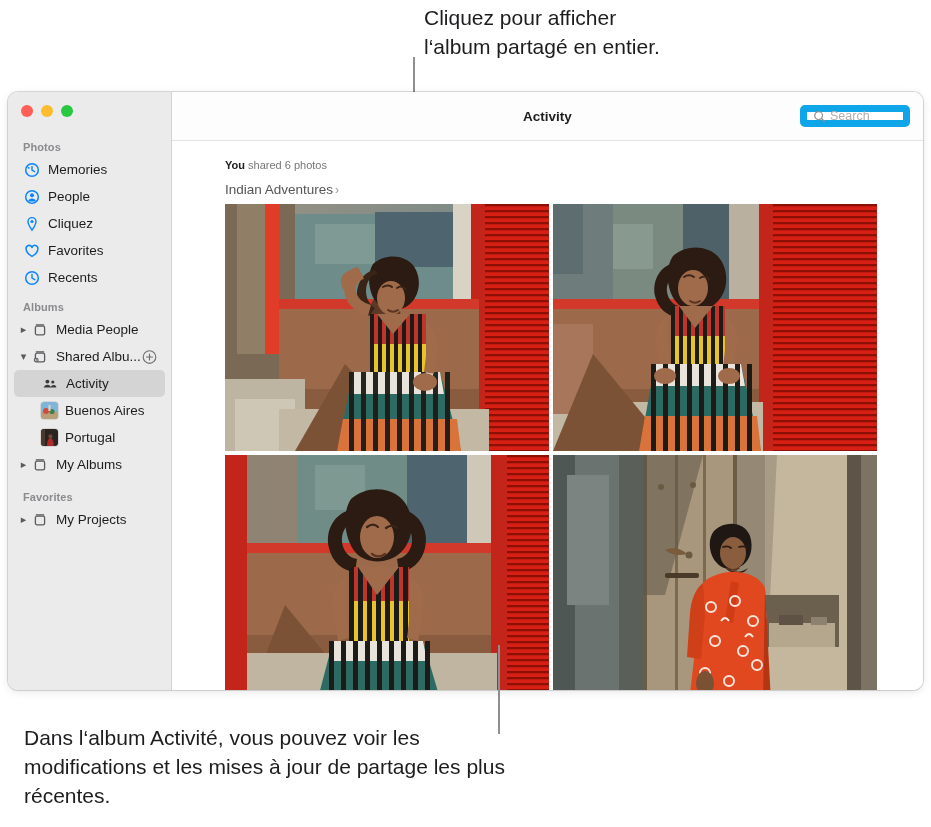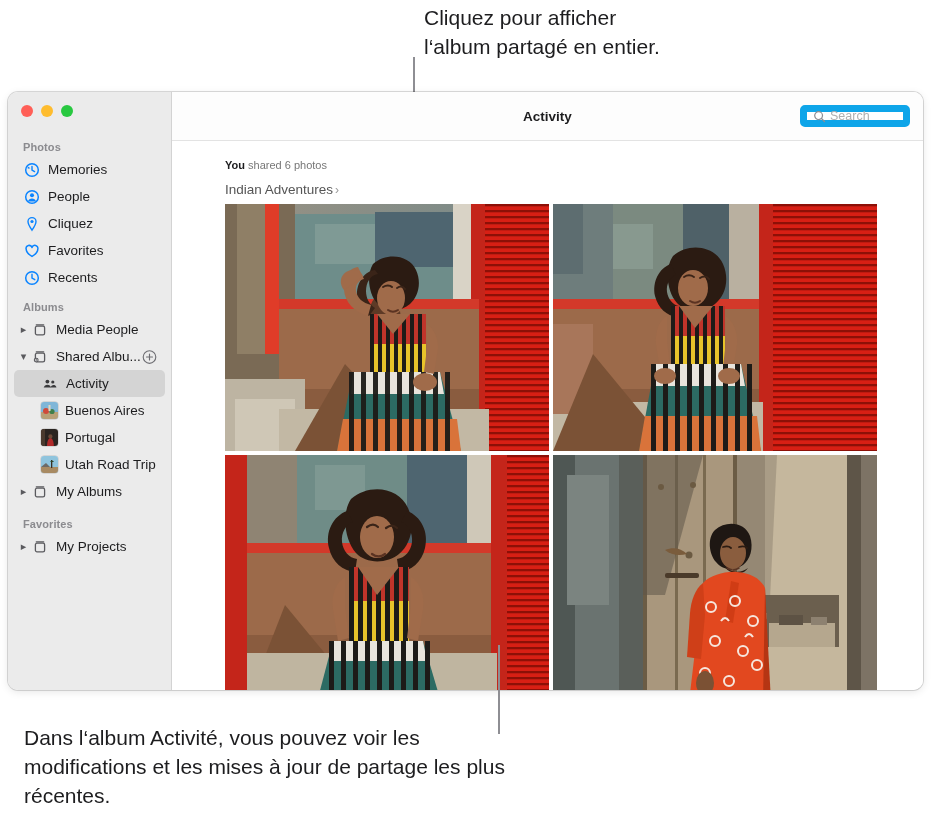--- a/index.html
+++ b/index.html
@@ -296,32 +296,20 @@
           <svg viewBox="0 0 17 17" preserveAspectRatio="xMidYMid slice">
               <rect width="17" height="17" fill="#2a2420"></rect>
               <path d="M6 17c0-5 1.6-8 3.4-8s3.4 3 3.4 8z" fill="#b02a2a"></path>
               <circle cx="9.4" cy="7.4" r="2.1" fill="#6b4a38"></circle>
               <rect x="0" y="0" width="4" height="17" fill="#4a3a2e"></rect>
             </svg>
         </span>
         <span class="lbl">Portugal</span>
       </div>
 
-      <div class="row child">
-        <span class="thumb">
-          <svg viewBox="0 0 17 17" preserveAspectRatio="xMidYMid slice">
-              <rect width="17" height="17" fill="#8fc4dd"></rect>
-              <rect y="11" width="17" height="6" fill="#a88a62"></rect>
-              <path d="M0 11l5-4 4 4z" fill="#6d6a66"></path>
-              <rect x="10" y="4" width="1.3" height="8" fill="#3a2e24"></rect>
-              <path d="M9 5.5c1.5-1 3 -1 4 .4-1.4.2-2.8.3-4-.4z" fill="#2e4a2a"></path>
-            </svg>
-        </span>
-        <span class="lbl">Utah Road Trip</span>
-      </div>
 
       <div class="row group">
         <span class="disc">▸</span>
         <span class="ico">
           <svg viewBox="0 0 18 18">
               <rect x="4.4" y="5.2" width="9.2" height="8.6" rx="1.6" fill="none" stroke="#5a5a5e" stroke-width="1.3"></rect>
               <path d="M5.3 3.9h7.4" stroke="#5a5a5e" stroke-width="1.3" stroke-linecap="round"></path>
             </svg>
         </span>
         <span class="lbl">My Albums</span>

